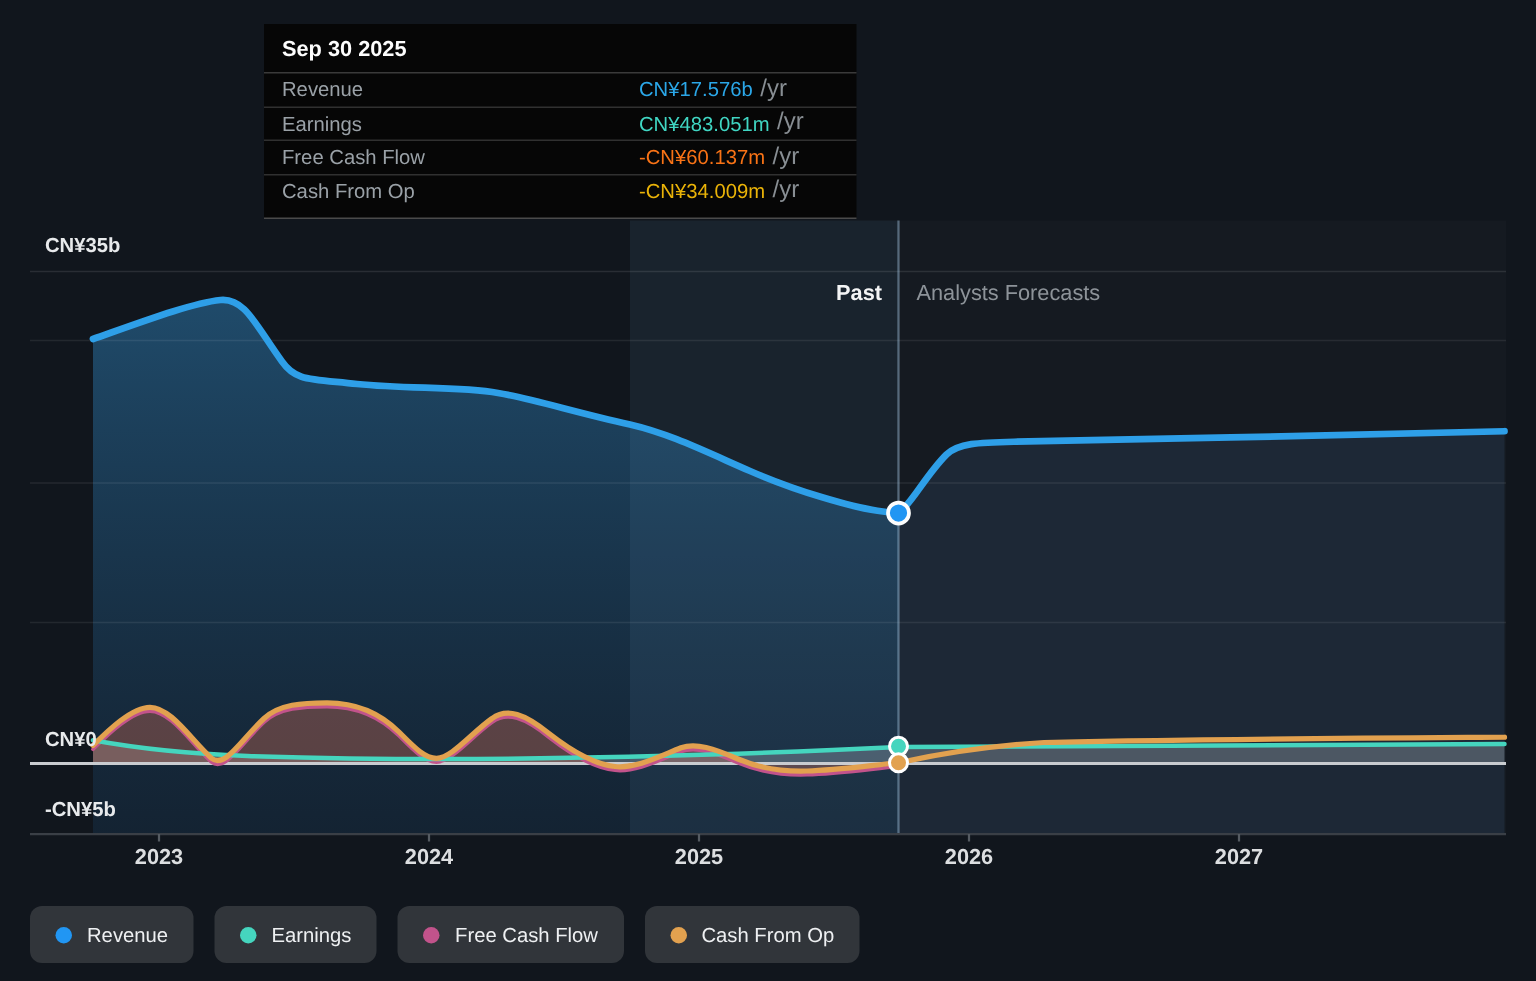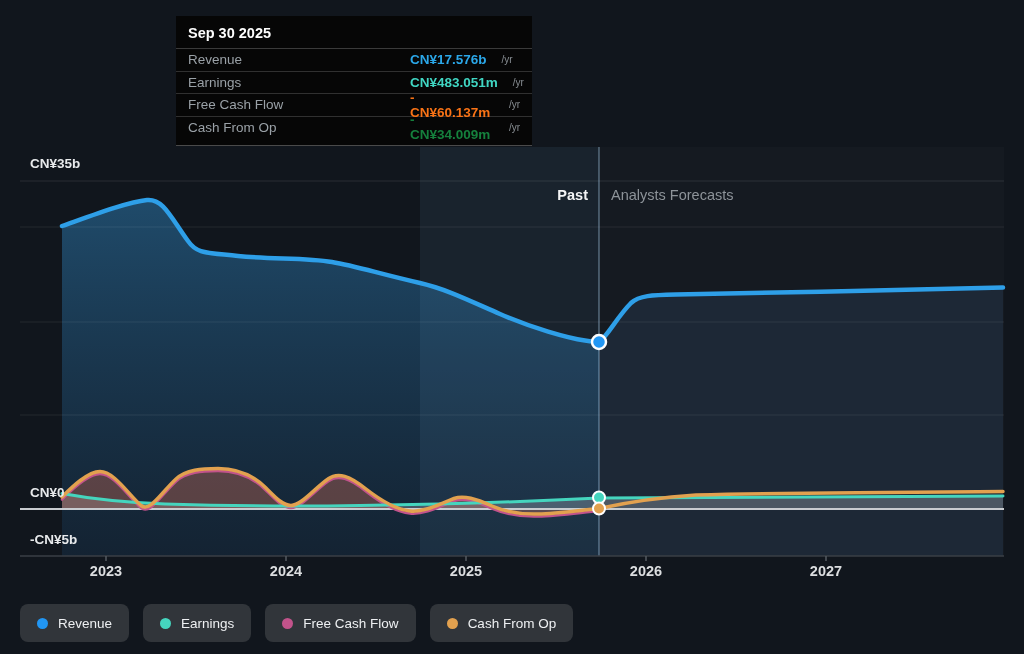--- a/index.html
+++ b/index.html
@@ -8,37 +8,37 @@
     background:#11161d;
     font-family:"Liberation Sans",sans-serif;
     position:relative;overflow:hidden;
     color:#e8eaec;
   }
   .chart-wrap{position:absolute;left:0;top:0;width:1024px;height:590px;}
   svg text{font-family:"Liberation Sans",sans-serif;}
 
   
   .tooltip{
-    position:absolute;left:176px;top:16px;width:356px;height:130px;
+    position:absolute;left:176px;top:16px;width:395px;height:130px;
     background:#060606;box-sizing:border-box;z-index:5;
     border-bottom:1px solid #4a4a4a;
   }
   .tt-title{
     font-size:14.5px;font-weight:700;color:#fdfdfd;
     padding:9px 12px 7px 12px;border-bottom:1px solid #3a3a3a;
   }
   .tt-row{
     display:flex;align-items:center;height:21.5px;
     padding:0 12px;border-bottom:1px solid #303030;
     font-size:13.5px;
   }
   .tt-row:last-child{border-bottom:none;}
   .tt-label{color:#9aa1a7;flex:0 0 222px;}
-  .tt-value{font-weight:700;}
-  .tt-unit{color:#888e93;font-size:10px;margin-left:15px;}
+  .tt-value{font-weight:400;margin-left:16px;}
+  .tt-unit{color:#888e93;font-size:16px;margin-left:5px;}
 
   
   .legend{
     position:absolute;left:20px;top:604px;display:flex;gap:14px;z-index:4;
   }
   .chip{
     display:flex;align-items:center;height:38px;padding:0 17px;
     background:#31353a;border-radius:8px;cursor:pointer;
     font-size:13.5px;color:#eef0f2;
   }
@@ -128,21 +128,21 @@
     <span class="tt-value" style="color: rgb(64, 214, 195);">CN¥483.051m</span>
     <span class="tt-unit">/yr</span>
   </div>
   <div class="tt-row">
     <span class="tt-label">Free Cash Flow</span>
     <span class="tt-value" style="color: #f97316;">-CN¥60.137m</span>
     <span class="tt-unit">/yr</span>
   </div>
   <div class="tt-row">
     <span class="tt-label">Cash From Op</span>
-    <span class="tt-value" style="color: #15803d;">-CN¥34.009m</span>
+    <span class="tt-value" style="color: #eab308;">-CN¥34.009m</span>
     <span class="tt-unit">/yr</span>
   </div>
 </div>
 
 <div class="legend">
   <div class="chip">
     <span class="dot" style="background-color: rgb(33, 150, 243);"></span>
     <span>Revenue</span>
   </div>
   <div class="chip">

